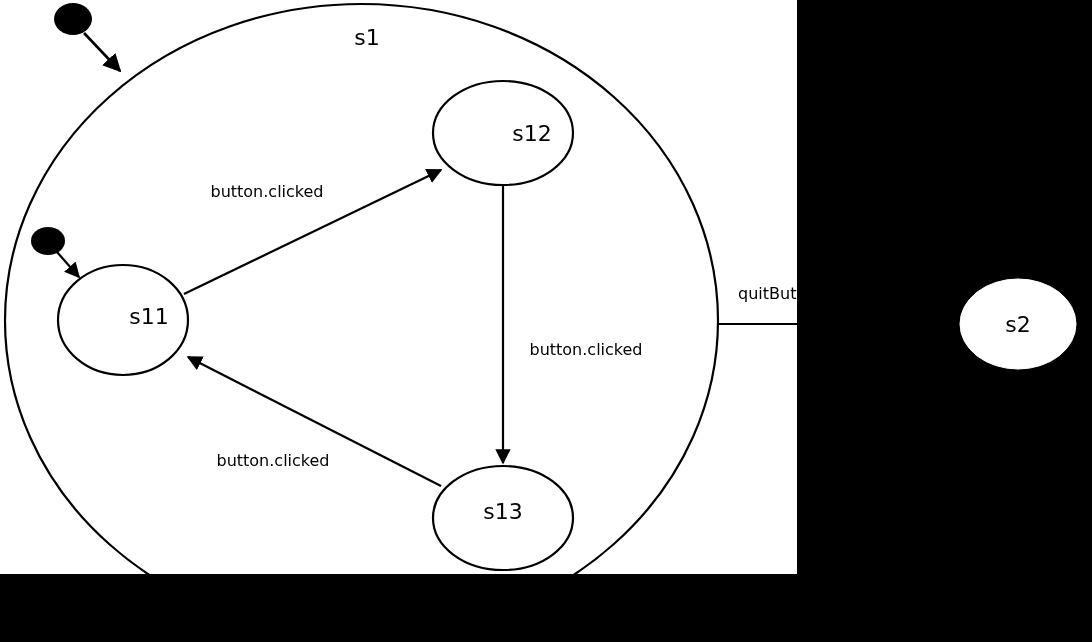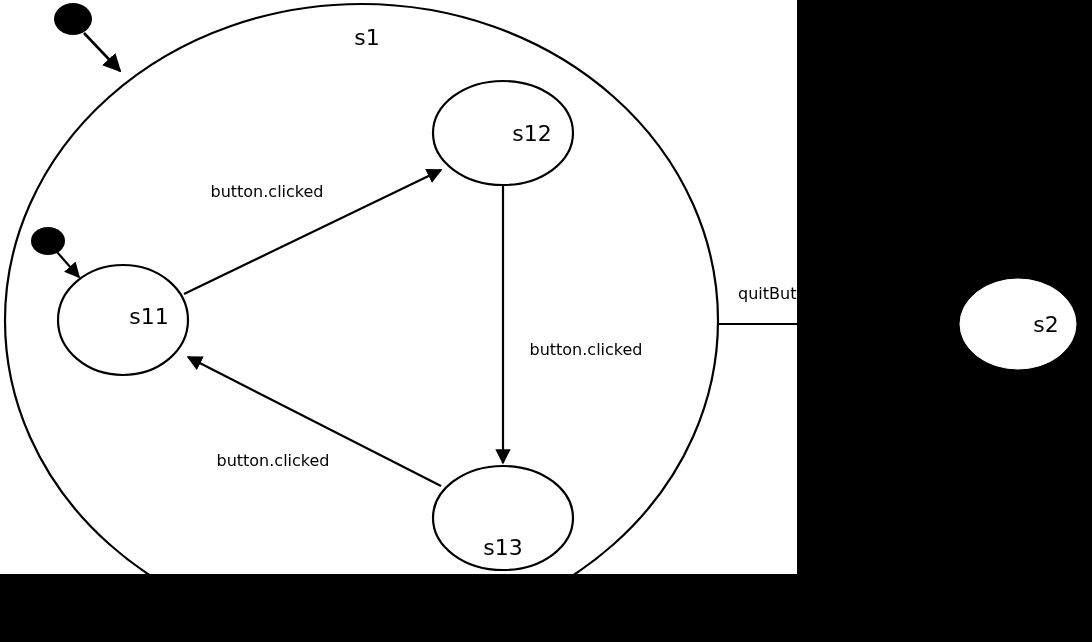--- a/index.html
+++ b/index.html
@@ -15,21 +15,21 @@
   }
   #svg-layer{position:absolute;left:0;top:0;width:1092px;height:642px;overflow:visible;}
   .lbl{
     position:absolute;white-space:nowrap;color:#000;
     font-size:16px;line-height:1;
   }
   .lbl.ctr{transform:translate(-50%,-50%);}
   .state-name{
     font-size:22px;
   }
-  .s2name{font-size:22px;color:#000;margin-left:28px;}
+  .s2name{font-size:22px;color:#000;}
   .clipped-label-wrap{
     position:absolute;overflow:hidden;
   }
 </style>
 </head>
 <body>
 
 <div id="root">
 
   <div id="paper"></div>
@@ -70,21 +70,21 @@
 
     <ellipse cx="1018" cy="324" rx="58" ry="45" fill="#ffffff" stroke="#ffffff" stroke-width="1"></ellipse>
   </svg>
 
   <div class="lbl ctr state-name" style="left:367px;top:38px;">s1</div>
 
   <div class="lbl ctr state-name" style="left:123px;top:317px;margin-left:26px;">s11</div>
 
   <div class="lbl ctr state-name" style="left:532px;top:134px;">s12</div>
 
-  <div class="lbl ctr state-name" style="left:503px;top:548px;">s13</div>
+  <div class="lbl ctr state-name" style="left:503px;top:512px;">s13</div>
 
   <div class="lbl ctr s2name" style="left:1018px;top:325px;">s2</div>
 
   <div class="lbl ctr" style="left:267px;top:192px;">button.clicked</div>
 
   <div class="lbl ctr" style="left:586px;top:350px;">button.clicked</div>
 
   <div class="lbl ctr" style="left:273px;top:461px;">button.clicked</div>
 
   <div class="clipped-label-wrap" style="left:738px;top:286px;width:59px;height:24px;">

